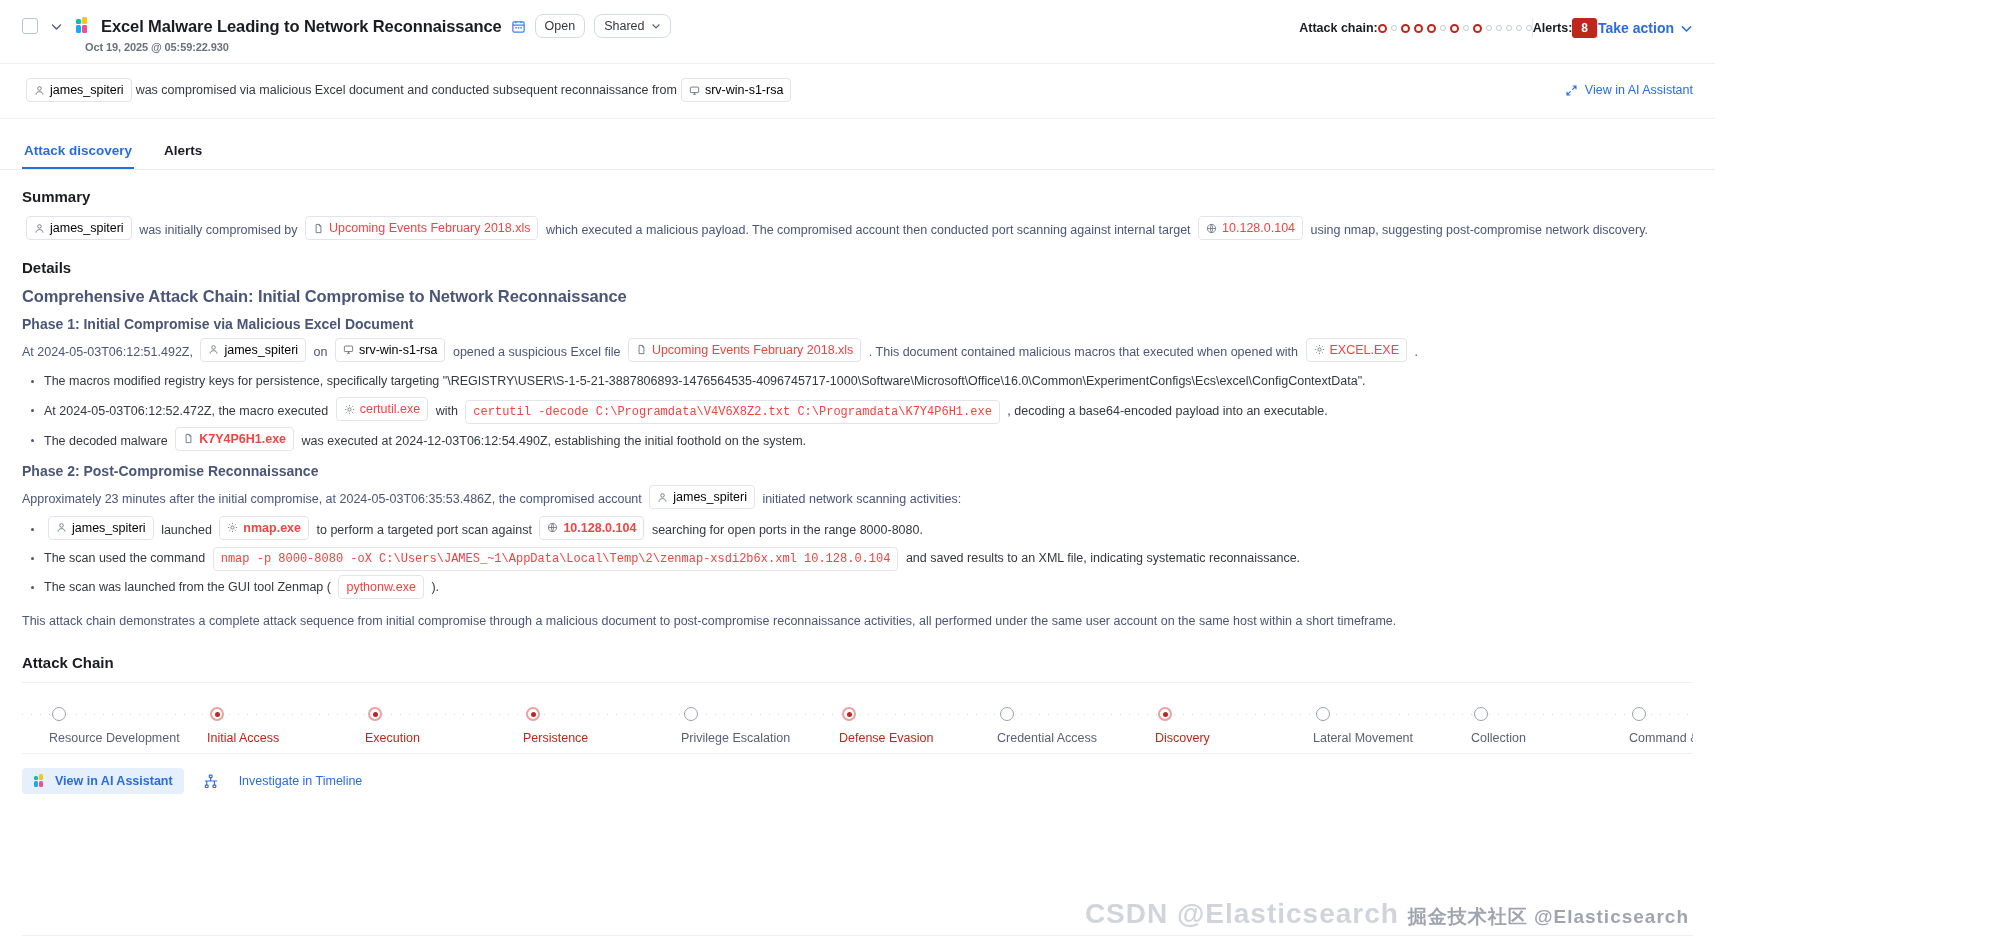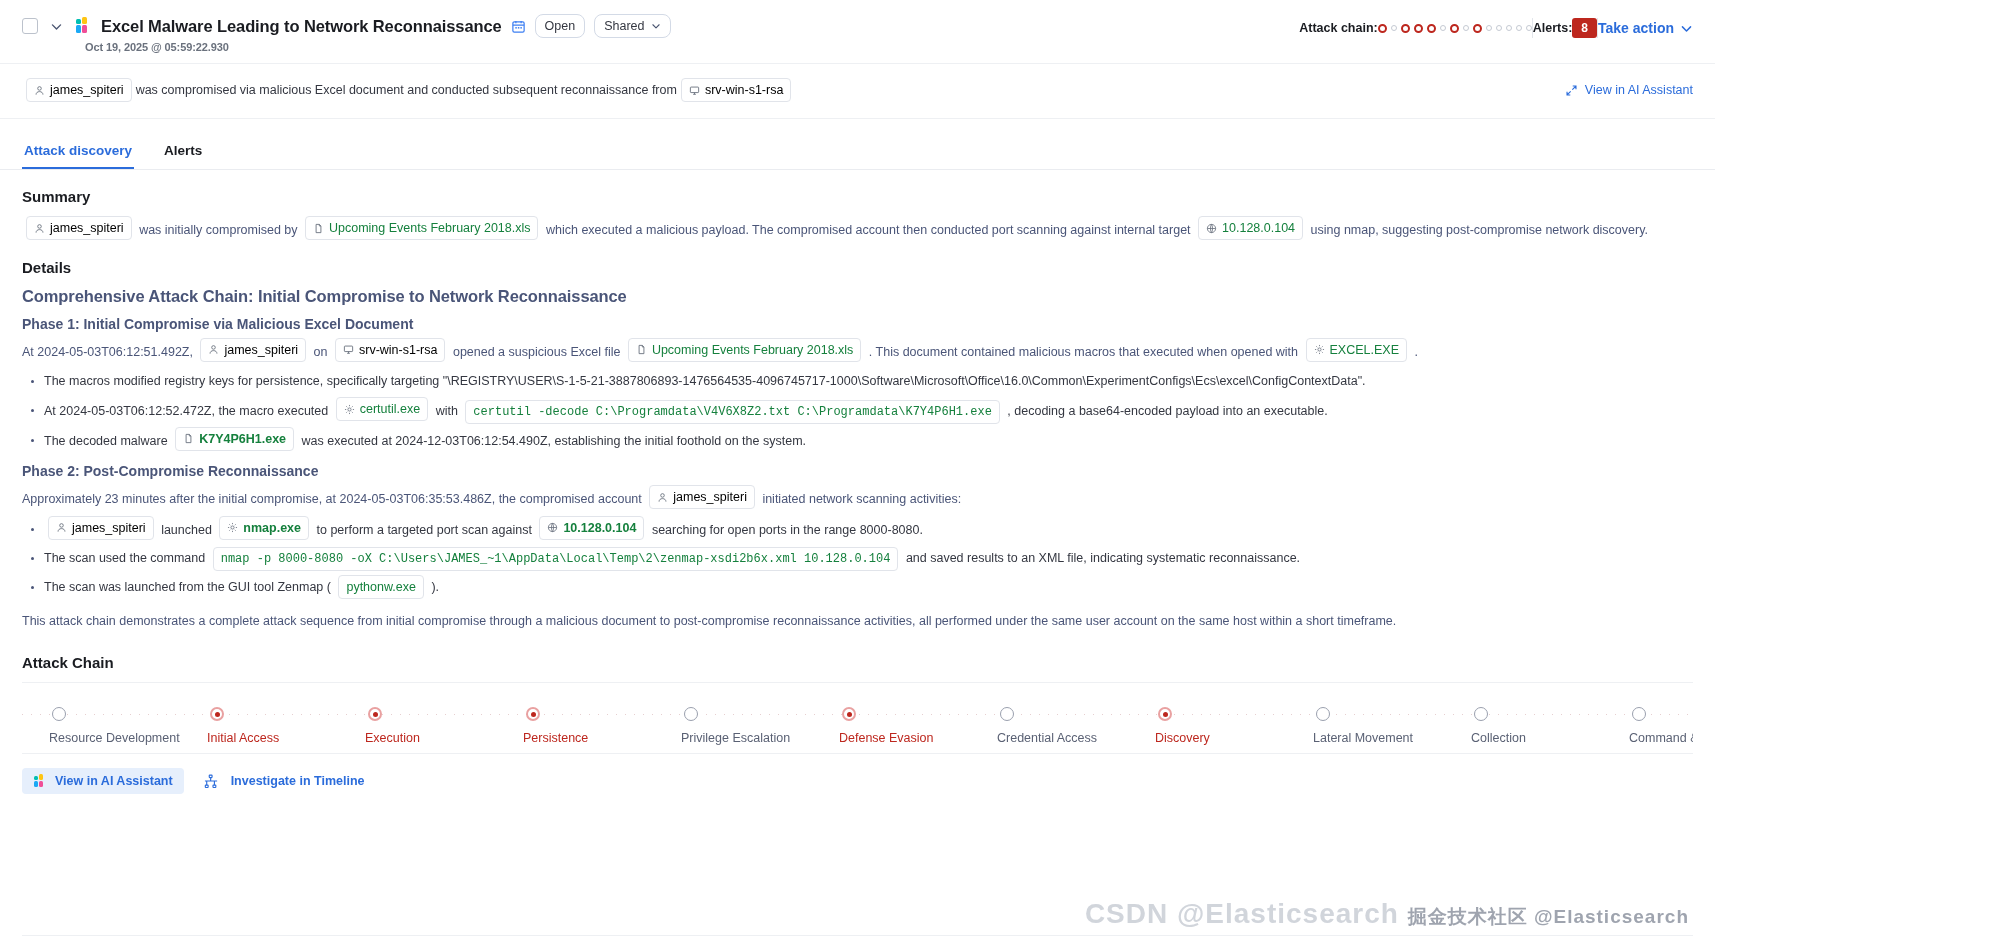--- a/index.html
+++ b/index.html
@@ -82,21 +82,21 @@
   .view-ai-link {
     color:#2b6cdb; font-size:12.5px; display:flex; align-items:center; gap:7px;
     white-space:nowrap;
   }
 
   
   .chip {
     display:inline-flex; align-items:center; gap:5px;
     border:1px solid #e1e4ea; border-radius:4px;
     background:#fff; padding:2px 7px; margin:0 4px;
-    font-size:12.5px; line-height:18px; color:#15803d; white-space:nowrap;
+    font-size:12.5px; line-height:18px; color:#ef4444; white-space:nowrap;
   }
   .chip.link { color:#000000; }
   .chip .gi { color:#69707d; display:inline-flex; }
   .chip.mono { font-family:"Liberation Mono", monospace; font-size:12px; }
   .plain { color:#343741; }
 
   
   .tabs {
     display:flex; gap:28px; padding:0 22px; border-bottom:1px solid #eaecf0;
     margin-top:14px;
@@ -163,22 +163,22 @@
   .footer {
     display:flex; align-items:center; gap:20px;
     padding:14px 22px 0 22px;
   }
   .btn-ai {
     display:flex; align-items:center; gap:8px;
     background:#e6effc; color:#2b6cdb; font-size:12.5px; font-weight:700;
     border-radius:4px; padding:6px 11px; white-space:nowrap;
   }
   .btn-timeline {
-    display:flex; align-items:center; gap:12px;
-    color:#2b6cdb; font-size:12.5px; font-weight:700; white-space:nowrap;
+    display:flex; align-items:center; gap:20px;
+    color:#2b6cdb; font-size:12.5px; font-weight:400; white-space:nowrap;
   }
   .bottom-rule {
     position:absolute; left:22px; right:22px; bottom:14px; height:1px; background:#eef0f3;
   }
   .watermark {
     position:absolute; right:26px; bottom:20px;
     font-size:28px; font-weight:700; color:#cfd3da; letter-spacing:1px;
     white-space:nowrap; opacity:.95;
   }
   .watermark .cn { font-size:19px; color:#9aa0ab; }

